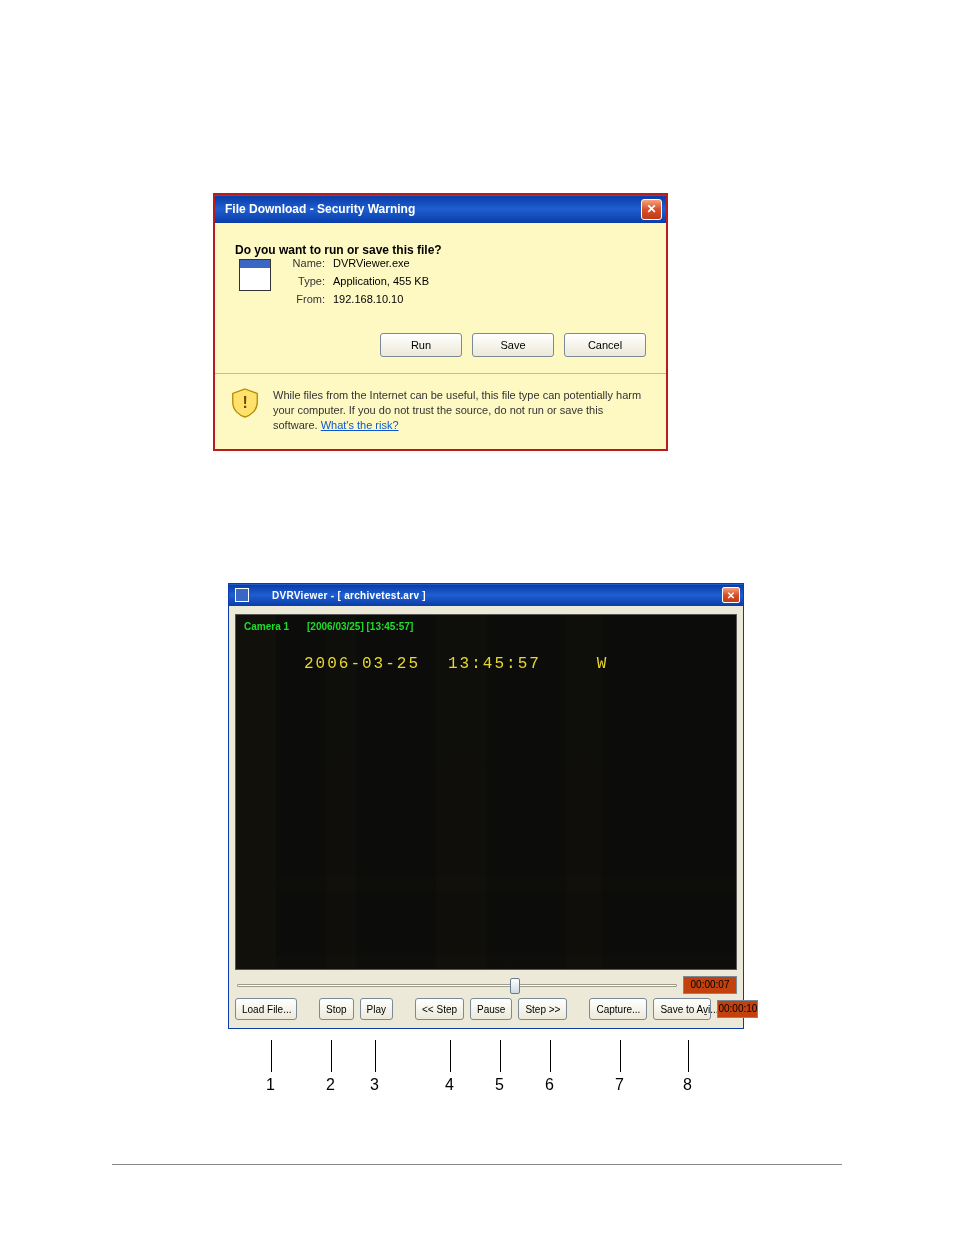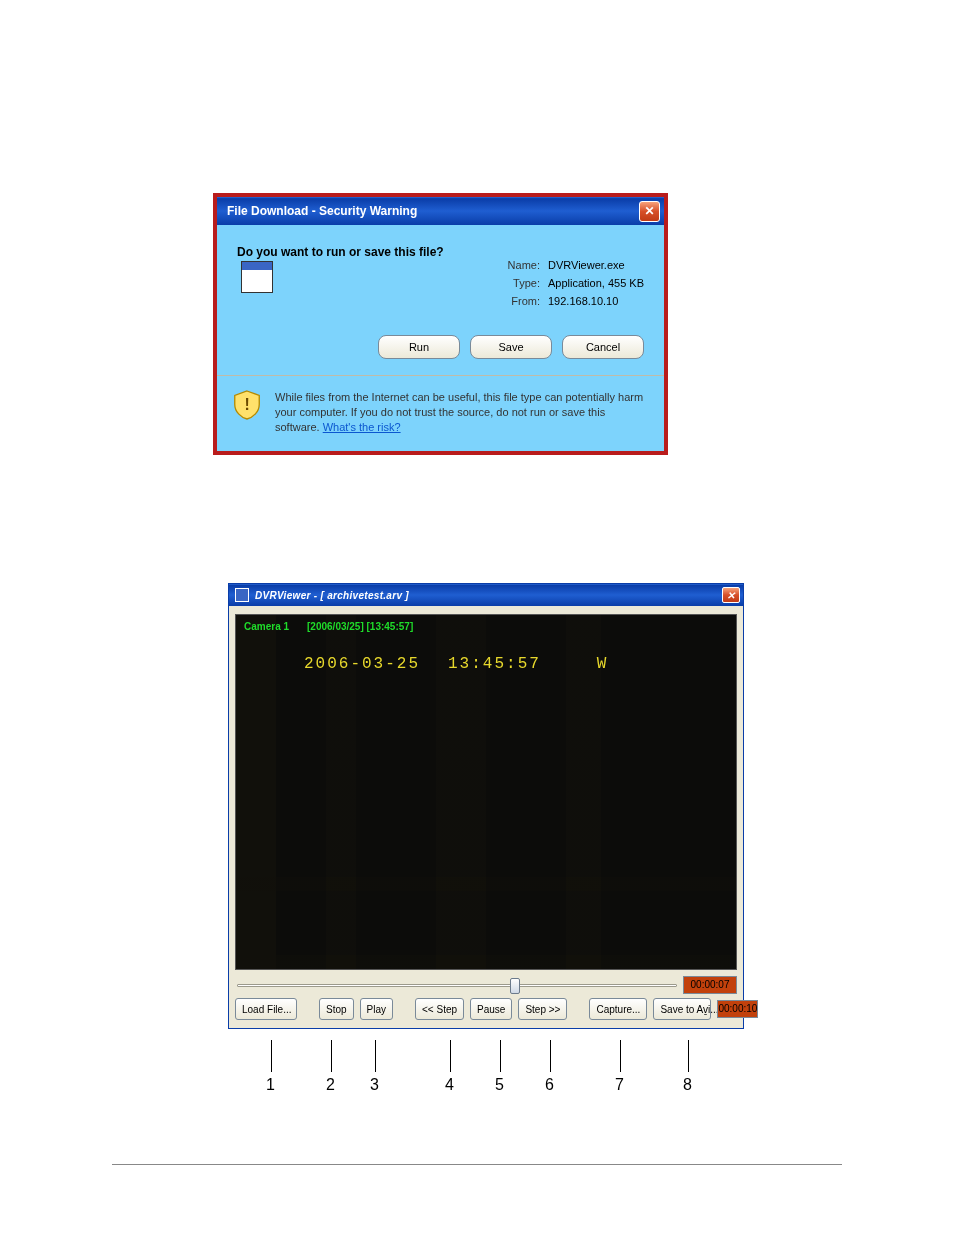--- a/index.html
+++ b/index.html
@@ -11,22 +11,22 @@
     font-size: 11px;
     position: relative;
   }
 
   
   .dlg1 {
     position: absolute;
     left: 213px;
     top: 193px;
     width: 455px;
-    border: 4px solid #b91c1c;
-    background: #7dd3fc;
+    border: 2px solid #b91c1c;
+    background: #fef9c3;
   }
   .titlebar1 {
     height: 28px;
     background: linear-gradient(to bottom, #2b6bdb 0%, #0a3da8 6%, #1f5ed1 50%, #0a3da8 100%);
     display: flex;
     align-items: center;
     padding: 0 4px 0 10px;
     color: #fff;
     font-weight: bold;
     font-size: 12px;
@@ -38,21 +38,21 @@
     border: 1px solid #fff;
     border-radius: 3px;
     color: #fff;
     display: flex; align-items: center; justify-content: center;
     font-weight: bold;
     font-size: 12px;
     cursor: pointer;
   }
   .body1 { padding: 20px 20px 16px 20px; }
   .prompt { font-weight: bold; font-size: 12px; }
-  .filerow { display: flex; gap: 18px; justify-content: space-between; }
+  .filerow { display: flex; gap: 4px; }
   .fileicon {
     width: 32px; height: 32px;
     border: 1px solid #333;
     background: #fff;
     position: relative;
     margin-left: 4px;
     margin-top: 2px;
   }
   .fileicon::before {
     content: "";
@@ -60,21 +60,21 @@
     top: 0; left: 0; right: 0; height: 8px;
     background: #3a66c4;
   }
   .kvtable { display: grid; grid-template-columns: 50px auto; row-gap: 6px; column-gap: 8px; font-size: 11px; }
   .kvtable .k { text-align: right; color: #333; }
   .btnrow1 { display: flex; gap: 10px; justify-content: flex-end; margin-top: 28px; }
   .xpbtn {
     min-width: 82px; height: 24px;
     background: linear-gradient(to bottom, #ffffff, #ece9d8);
     border: 1px solid #7a8a99;
-    border-radius: 8px;
+    border-radius: 3px;
     font-size: 11px;
     cursor: pointer;
     padding: 0 14px;
   }
   .footer1 {
     border-top: 1px solid #c0bba8;
     padding: 14px 16px 16px 16px;
     display: flex;
     gap: 14px;
     align-items: flex-start;
@@ -95,22 +95,21 @@
     width: 516px;
     border: 1px solid #0a3da8;
     background: #ece9d8;
   }
   .titlebar2 {
     height: 22px;
     background: linear-gradient(to bottom, #2b6bdb 0%, #0a3da8 6%, #1f5ed1 50%, #0a3da8 100%);
     display: flex; align-items: center;
     padding: 0 3px 0 6px;
     color: #fff; font-weight: bold; font-size: 10px;
-    gap: 6px;
-    font-style: italic;
+    gap: 23px;
   }
   .appicon {
     width: 14px; height: 14px;
     background: #3a66c4;
     border: 1px solid #fff;
     flex: none;
   }
   .titlebar2 .title { flex: 1; letter-spacing: 0.3px; }
   .closebtn2 {
     width: 18px; height: 16px;

